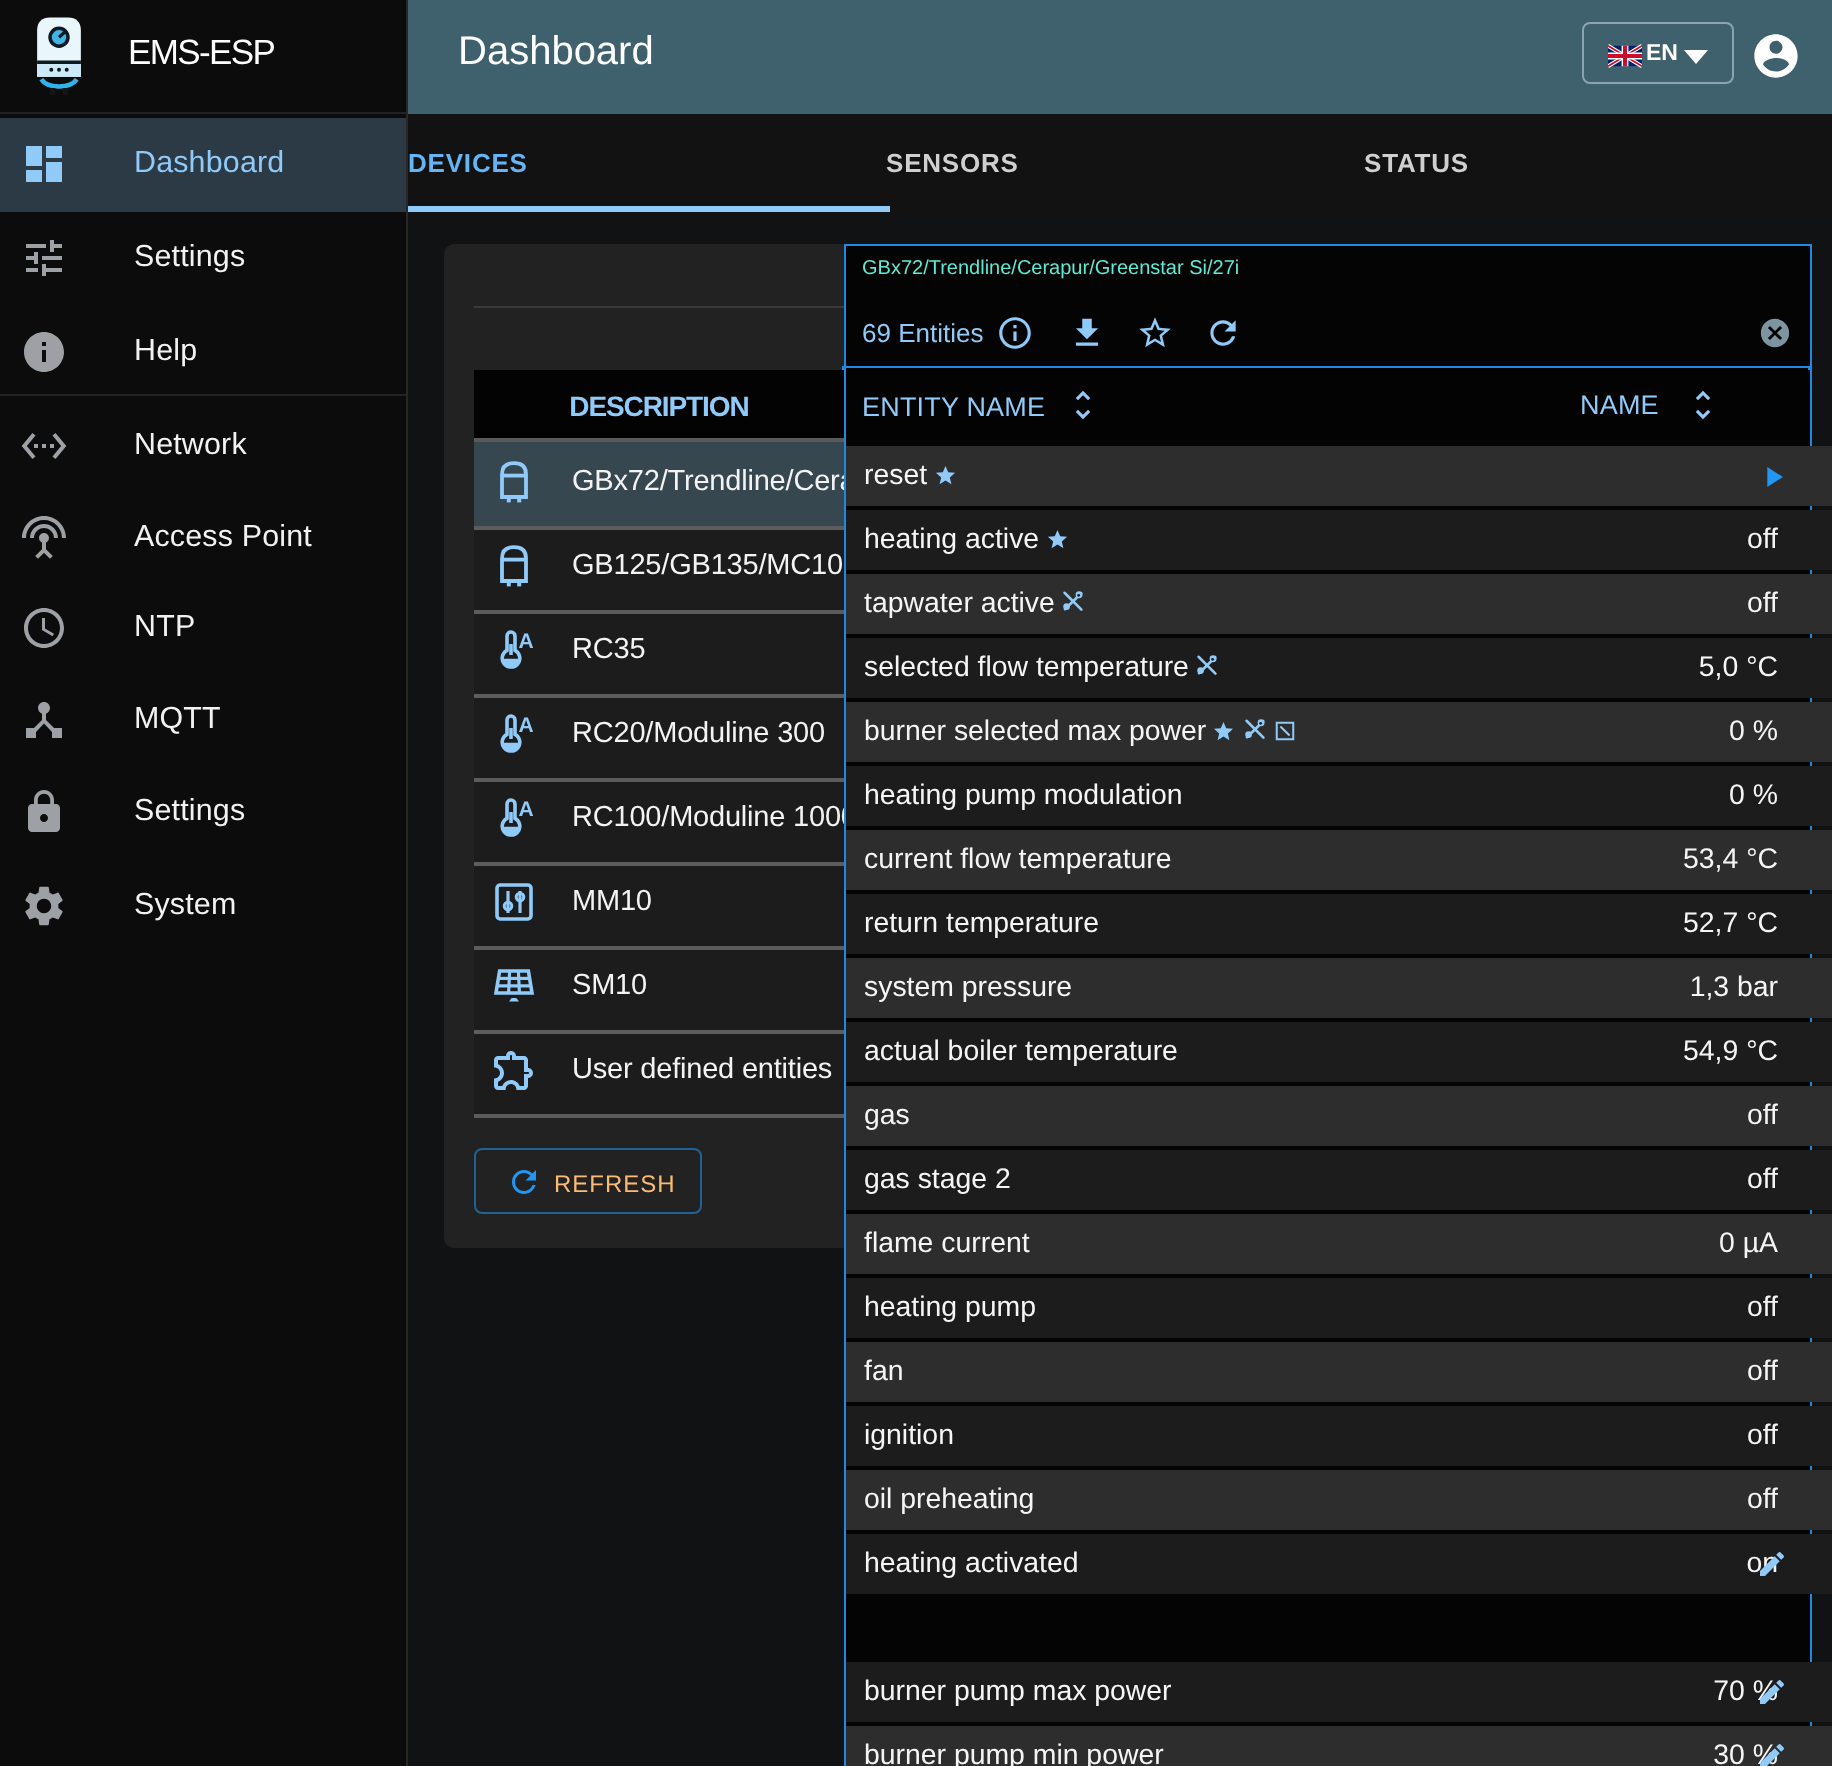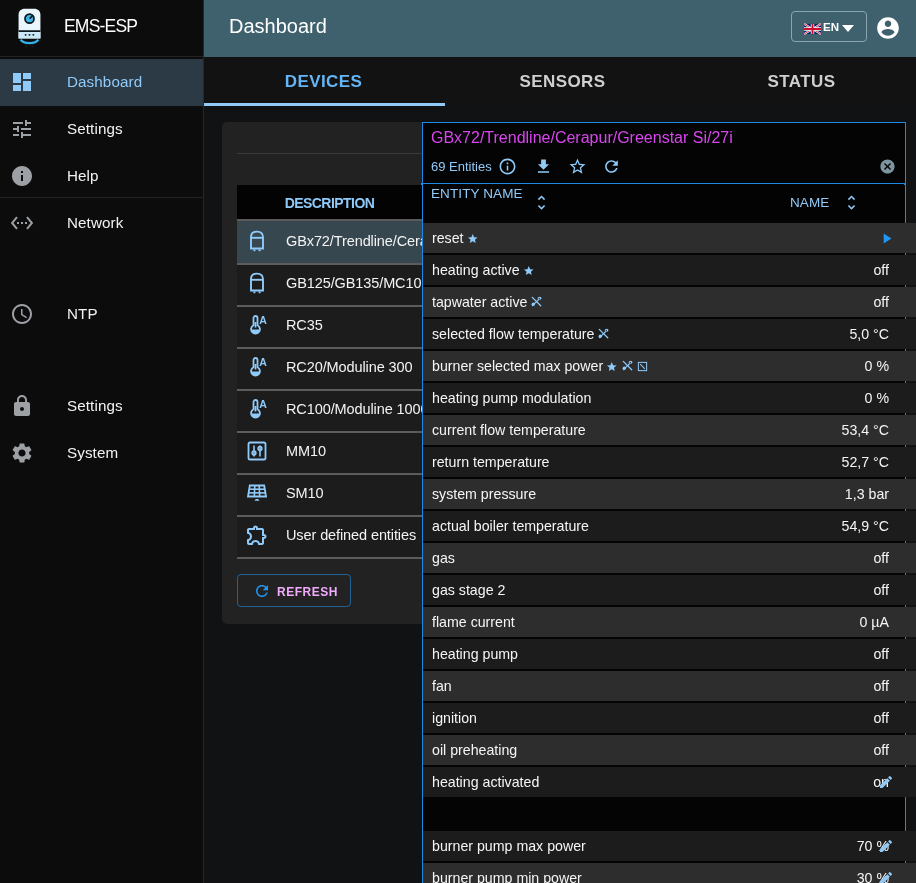--- a/index.html
+++ b/index.html
@@ -15,45 +15,45 @@
 .mi.sel{background:#2b3a44;height:47px}
 .mi.sel .tx{color:#90caf9}
 .sbdiv{position:absolute;left:0;width:203px;height:1px;background:#232323}
 
 #topbar{position:absolute;left:204px;top:0;width:712px;height:57px;background:#3f616e}
 #tbtitle{position:absolute;left:25px;top:15px;font-size:20px;color:#fff}
 #langbtn{position:absolute;left:587px;top:11px;width:76px;height:31px;border:1px solid #8aa5b0;border-radius:4px}
 #avatar{position:absolute;left:671px;top:15px;width:26px;height:26px}
 
 #tabbar{position:absolute;left:204px;top:57px;width:712px;height:50px;background:#121212}
-.tab{position:absolute;top:0;width:237px;height:50px;text-align:center;font-size:17px;font-weight:bold;letter-spacing:.4px;color:#cfcfcf;line-height:50px}
+.tab{position:absolute;top:0;width:237px;height:50px;text-align:left;font-size:13px;font-weight:bold;letter-spacing:.4px;color:#cfcfcf;line-height:50px}
 .tab.on{color:#64b5f6}
 #tabline{position:absolute;left:0;top:46px;width:241px;height:3px;background:#90caf9}
 
 #card{position:absolute;left:222px;top:122px;width:684px;height:502px;background:#222;border-radius:5px}
 #carddiv{position:absolute;left:15px;right:15px;top:31px;height:1px;background:#3a3a3a}
 #lhead{position:absolute;left:15px;right:0;top:63px;height:35.5px;background:#030303;border-bottom:2px solid #5a5a5a}
 #lheadtx{position:absolute;left:0px;width:185px;top:10px;text-align:center;font-size:14px;font-weight:bold;letter-spacing:-.55px;color:#90caf9}
 .drow{position:absolute;left:15px;right:0;height:42px;background:#1c1c1c}
 .ddiv{position:absolute;left:15px;right:0;height:2px;background:#5c5c5c}
 .drow .ic{position:absolute;left:8px;top:8px;width:24px;height:24px}
 .drow .tx{position:absolute;left:49px;top:12px;font-size:14.5px;letter-spacing:-.1px;color:#f3f3f3;white-space:nowrap}
 .drow.sel{background:#37474f}
 #refresh{position:absolute;left:15px;top:452px;width:114px;height:33px;border:1px solid rgba(33,150,243,.55);border-radius:4px}
-#refresh .tx{position:absolute;left:39px;top:10px;font-size:12px;font-weight:bold;letter-spacing:.5px;color:#f0abfc}
+#refresh .tx{position:absolute;left:39px;top:10px;font-size:12px;font-weight:normal;letter-spacing:.5px;color:#fdba74}
 #refresh .ic{position:absolute;left:15px;top:7px;width:18px;height:18px}
 
 #dlg{position:absolute;left:422px;top:122px;width:484px;height:762px;background:#040404;border:1.5px solid #1e88e5}
-#dtitle{position:absolute;left:8px;top:6px;font-size:16px;color:#d946ef}
+#dtitle{position:absolute;left:8px;top:6px;font-size:10px;color:#5eead4}
 #dsub{position:absolute;left:8px;top:35.5px;font-size:13px;color:#90caf9}
 .hic{position:absolute;top:33.5px;width:19px;height:19px}
 #dclose{position:absolute;left:456px;top:34.5px;width:17px;height:17px}
 #dhr{position:absolute;left:-2px;top:60px;width:484px;height:2px;background:#1e88e5}
 #ehead{position:absolute;left:0;top:61px;width:481px;height:36px;background:#030303}
-#ehead .n{position:absolute;left:8px;top:2px;font-size:13.5px;letter-spacing:.1px;color:#90caf9}
+#ehead .n{position:absolute;left:8px;top:12px;font-size:13.5px;letter-spacing:.1px;color:#90caf9}
 #ehead .v{position:absolute;left:367px;top:11px;font-size:13.5px;letter-spacing:.1px;color:#90caf9}
 .sorti{position:absolute;top:9px;width:19px;height:19px}
 .erow{position:absolute;left:0;width:514px;height:30px}
 .erow.a{background:#2d2d2d}
 .erow.b{background:#1c1c1c}
 .erow .n{position:absolute;left:9px;top:7px;font-size:14.2px;color:#f5f5f5;white-space:nowrap}
 .erow .v{position:absolute;right:48px;top:7px;font-size:14.2px;color:#f5f5f5}
 .erow .act{position:absolute;left:455px;top:7px;width:16px;height:16px}
 .bdg{display:inline-block;vertical-align:-1px;margin-left:3px}
 </style></head><body>
@@ -92,25 +92,37 @@
           <path d="M12 2C6.48 2 2 6.48 2 12s4.48 10 10 10 10-4.48 10-10S17.52 2 12 2zm1 15h-2v-6h2v6zm0-8h-2V7h2v2z" fill="#9da1a5"></path>
         </svg></span>
       <span class="tx">Help</span>
     </div>
 <div class="mi" style="top:200px">
       <span class="ic"><svg width="24" height="24" viewBox="0 0 24 24">
           <path d="M7.77 6.76 6.23 5.48.82 12l5.41 6.52 1.54-1.28L3.42 12l4.35-5.24zM7 13h2v-2H7v2zm10-2h-2v2h2v-2zm-6 2h2v-2h-2v2zm6.77-7.52-1.54 1.28L20.58 12l-4.35 5.24 1.54 1.28L23.18 12l-5.41-6.52z" fill="#9da1a5"></path>
         </svg></span>
       <span class="tx">Network</span>
     </div>
+<div class="mi" style="top:246px">
+      <span class="ic"><svg width="24" height="24" viewBox="0 0 24 24">
+          <path d="M12 5c-3.87 0-7 3.13-7 7h2c0-2.76 2.24-5 5-5s5 2.24 5 5h2c0-3.87-3.13-7-7-7zm1 9.29c.88-.39 1.5-1.26 1.5-2.29 0-1.38-1.12-2.5-2.5-2.5S9.5 10.62 9.5 12c0 1.02.62 1.9 1.5 2.29v3.3L7.59 21 9 22.41l3-3 3 3L16.41 21 13 17.59v-3.3zM12 1C5.93 1 1 5.93 1 12h2c0-4.97 4.03-9 9-9s9 4.03 9 9h2c0-6.07-4.93-11-11-11z" fill="#9da1a5"></path>
+        </svg></span>
+      <span class="tx">Access Point</span>
+    </div>
 <div class="mi" style="top:291px">
       <span class="ic"><svg width="24" height="24" viewBox="0 0 24 24">
           <path d="M11.99 2C6.47 2 2 6.48 2 12s4.47 10 9.99 10C17.52 22 22 17.52 22 12S17.52 2 11.99 2zM12 20c-4.42 0-8-3.58-8-8s3.58-8 8-8 8 3.58 8 8-3.58 8-8 8zm.5-13H11v6l5.25 3.15.75-1.23-4.5-2.67z" fill="#9da1a5"></path>
         </svg></span>
       <span class="tx">NTP</span>
+    </div>
+<div class="mi" style="top:337px">
+      <span class="ic"><svg width="24" height="24" viewBox="0 0 24 24">
+          <path d="M17 16l-4-4V8.82C14.16 8.4 15 7.3 15 6c0-1.66-1.34-3-3-3S9 4.34 9 6c0 1.3.84 2.4 2 2.82V12l-4 4H3v5h5v-3.05l4-4.2 4 4.2V21h5v-5h-4z" fill="#9da1a5"></path>
+        </svg></span>
+      <span class="tx">MQTT</span>
     </div>
 <div class="mi" style="top:383px">
       <span class="ic"><svg width="24" height="24" viewBox="0 0 24 24">
           <path d="M18 8h-1V6c0-2.76-2.24-5-5-5S7 3.24 7 6v2H6c-1.1 0-2 .9-2 2v10c0 1.1.9 2 2 2h12c1.1 0 2-.9 2-2V10c0-1.1-.9-2-2-2zm-6 9c-1.1 0-2-.9-2-2s.9-2 2-2 2 .9 2 2-.9 2-2 2zm3.1-9H8.9V6c0-1.71 1.39-3.1 3.1-3.1 1.71 0 3.1 1.39 3.1 3.1v2z" fill="#9da1a5"></path>
         </svg></span>
       <span class="tx">Settings</span>
     </div>
 <div class="mi" style="top:430px">
       <span class="ic"><svg width="24" height="24" viewBox="0 0 24 24">
           <path d="M19.14 12.94c.04-.3.06-.61.06-.94 0-.32-.02-.64-.07-.94l2.03-1.58c.18-.14.23-.41.12-.61l-1.92-3.32c-.12-.22-.37-.29-.59-.22l-2.39.96c-.5-.38-1.03-.7-1.62-.94l-.36-2.54c-.04-.24-.24-.41-.48-.41h-3.84c-.24 0-.43.17-.47.41l-.36 2.54c-.59.24-1.13.57-1.62.94l-2.39-.96c-.22-.08-.47 0-.59.22L2.74 8.87c-.12.21-.08.47.12.61l2.03 1.58c-.05.3-.09.63-.09.94s.02.64.07.94l-2.03 1.58c-.18.14-.23.41-.12.61l1.92 3.32c.12.22.37.29.59.22l2.39-.96c.5.38 1.03.7 1.62.94l.36 2.54c.05.24.24.41.48.41h3.84c.24 0 .44-.17.47-.41l.36-2.54c.59-.24 1.13-.56 1.62-.94l2.39.96c.22.08.47 0 .59-.22l1.92-3.32c.12-.22.07-.47-.12-.61l-2.01-1.58zM12 15.6c-1.98 0-3.6-1.62-3.6-3.6s1.62-3.6 3.6-3.6 3.6 1.62 3.6 3.6-1.62 3.6-3.6 3.6z" fill="#9da1a5"></path>

